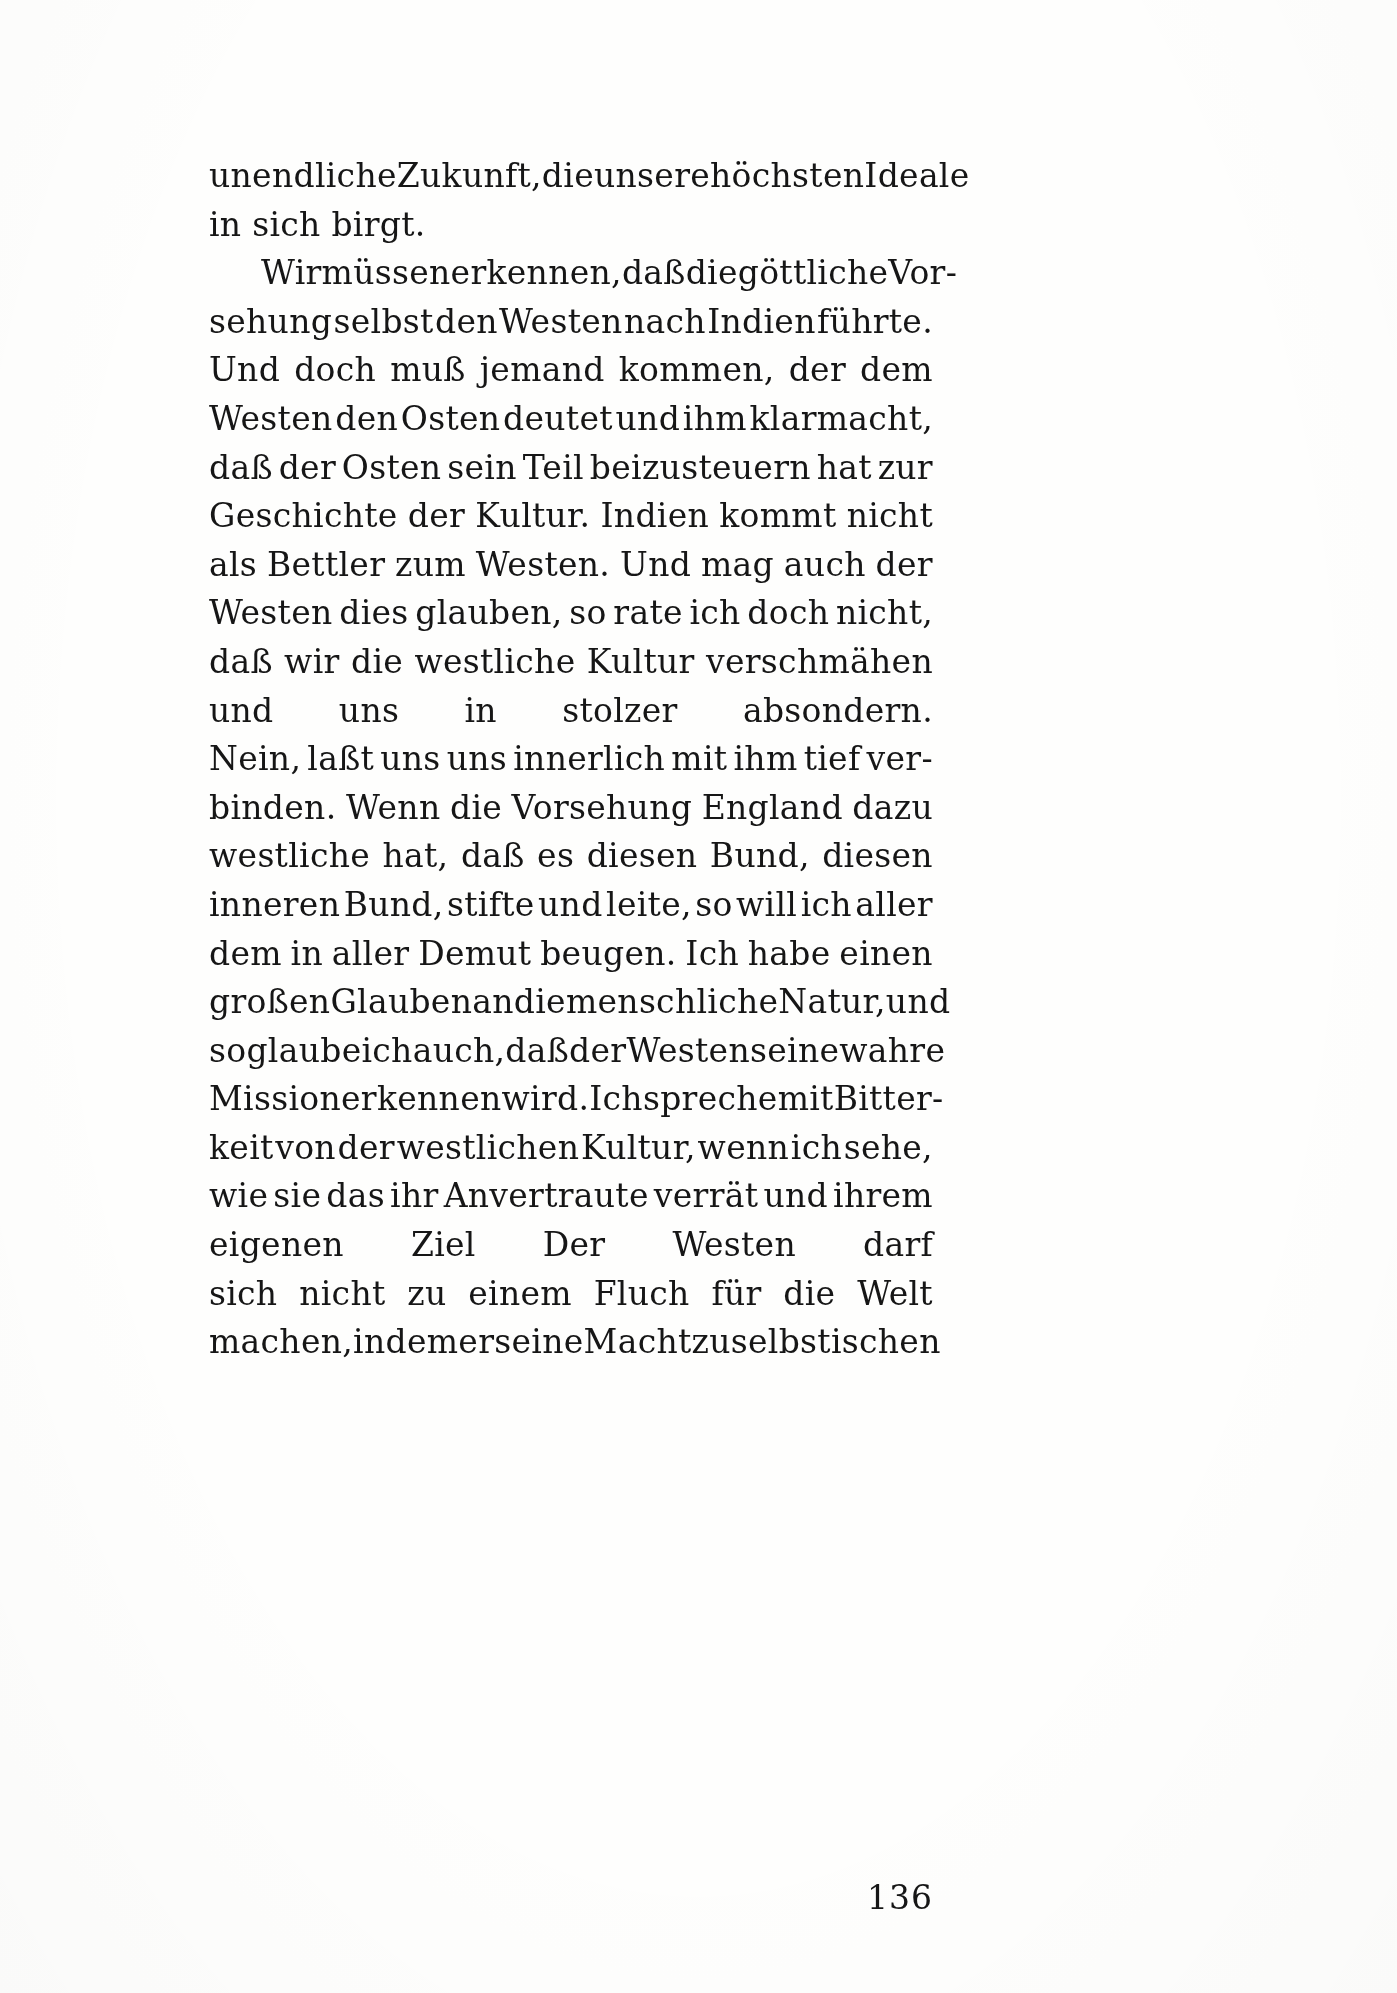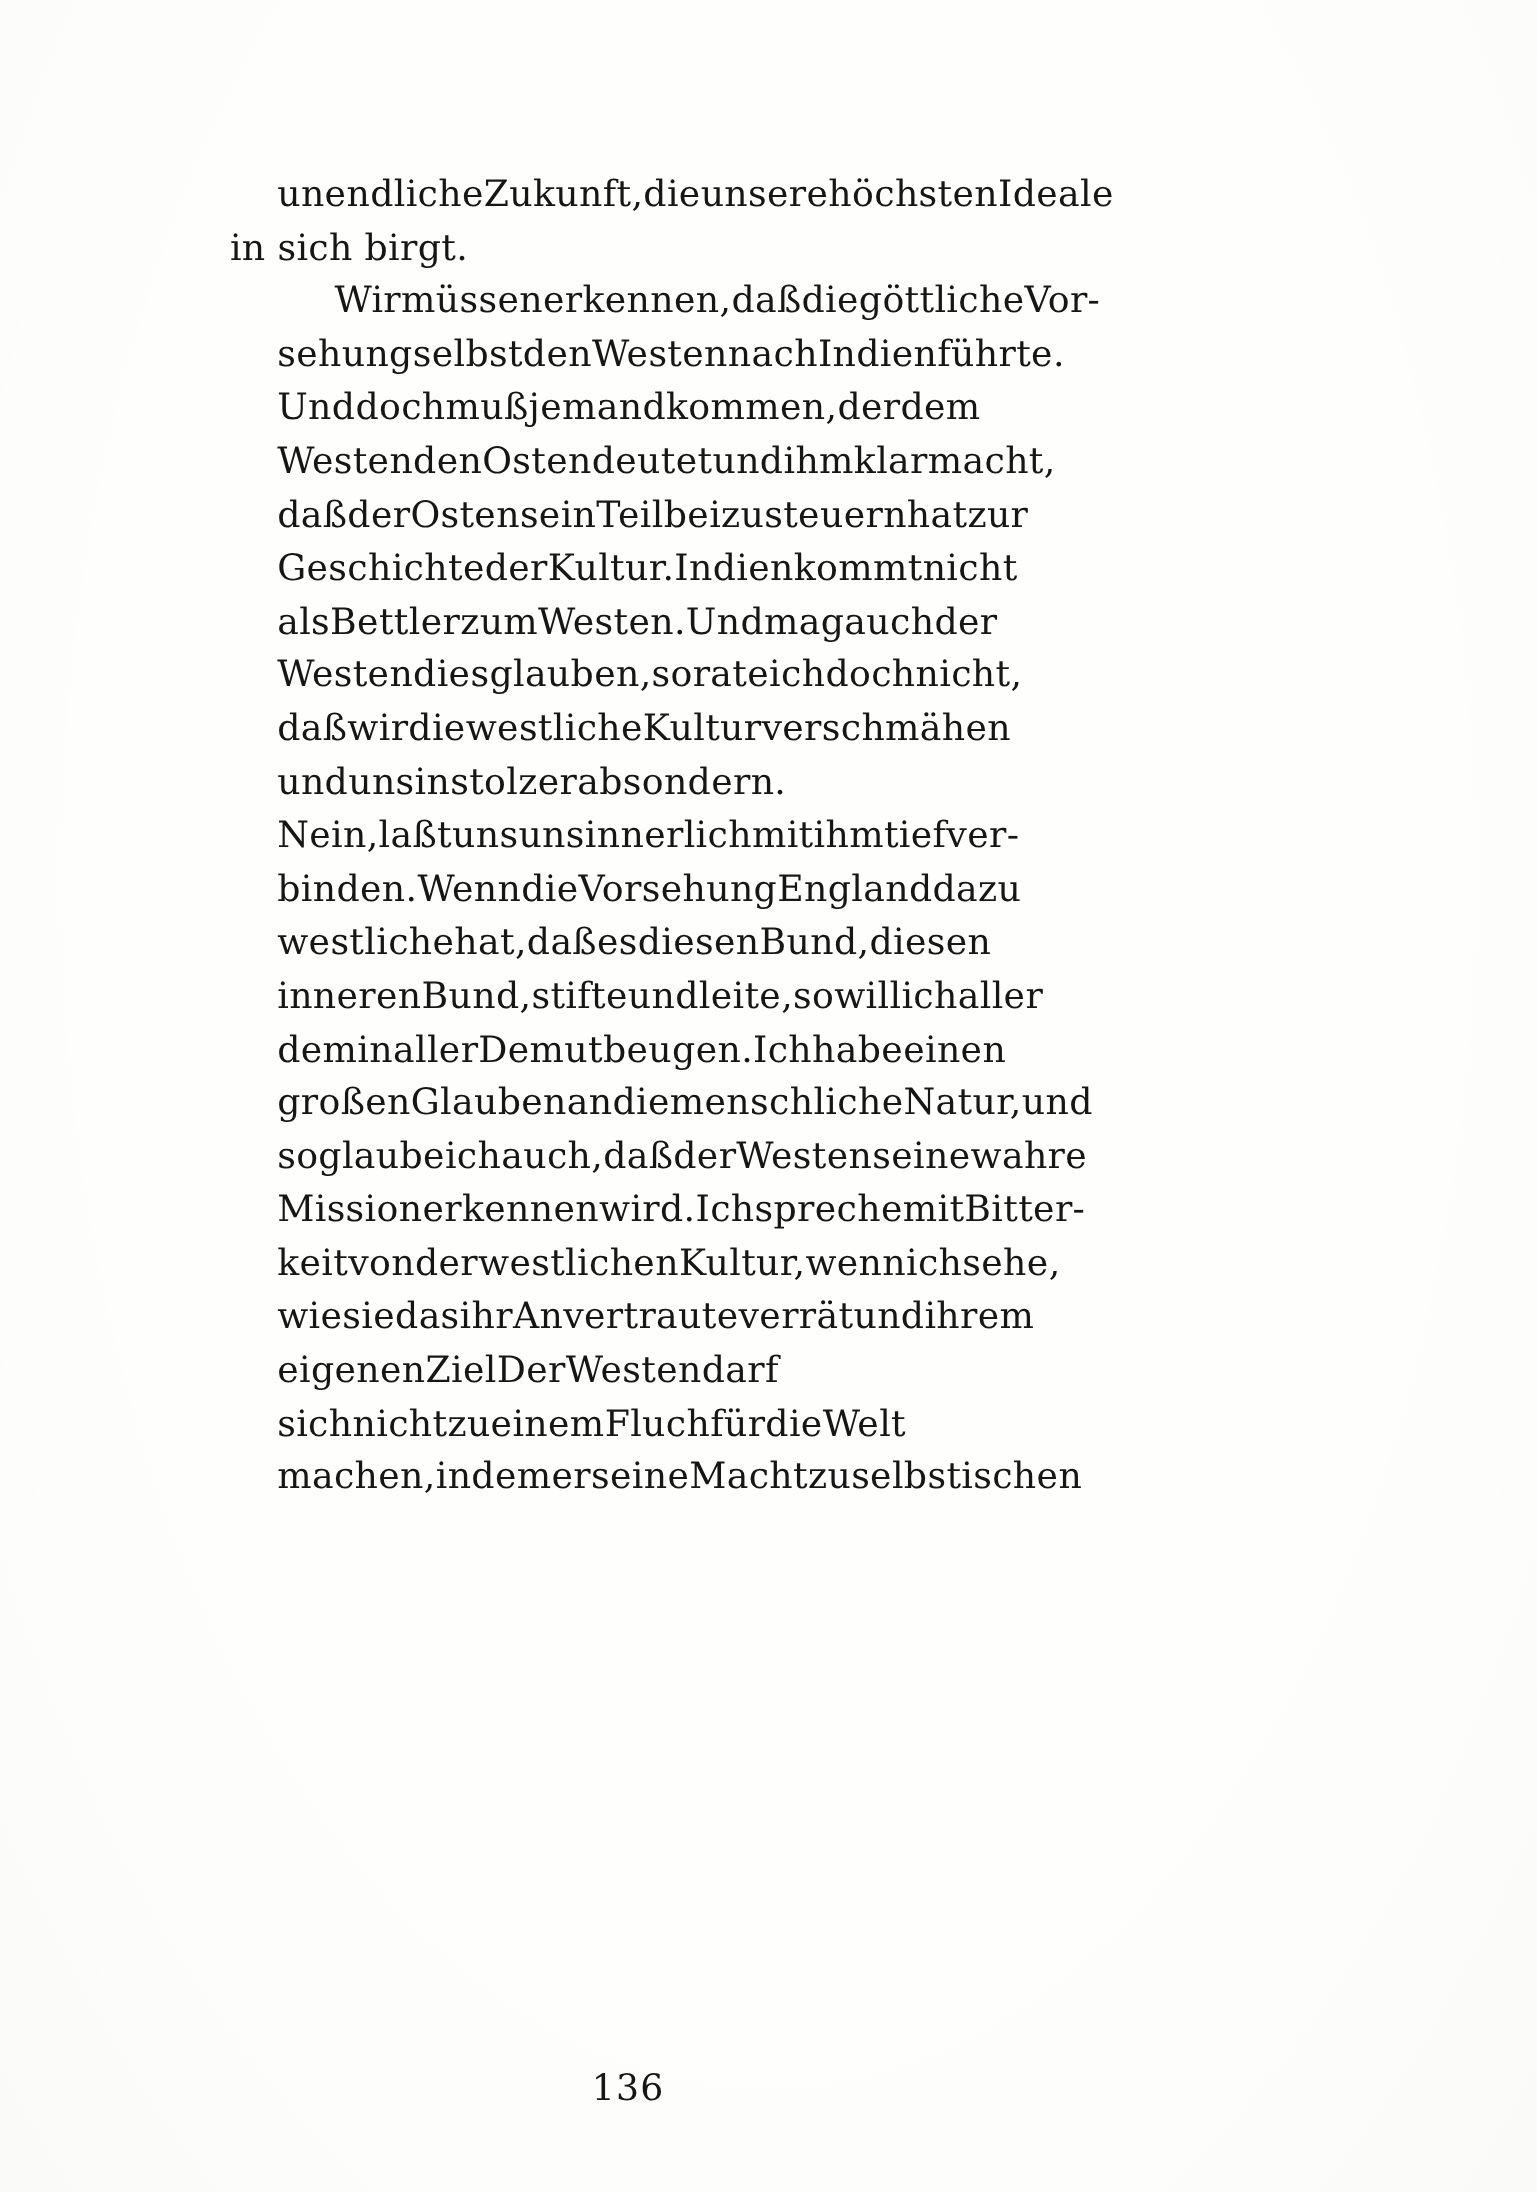--- a/index.html
+++ b/index.html
@@ -31,35 +31,35 @@
   .line {
     height: 48.6px;
     line-height: 48.6px;
     font-size: 33px;
     letter-spacing: 0.3px;
     white-space: nowrap;
     color: #161616;
   }
   .line.just {
     display: flex;
+    justify-content: space-between;
     white-space: normal;
-    margin-left: 43px;
   }
   .line.just span {
     display: inline-block;
   }
   .line.indent {
     padding-left: 52px;
   }
   .page-number {
     position: absolute;
     top: 1878px;
     left: 209px;
     width: 724px;
-    text-align: center;
+    text-align: right;
     font-size: 33px;
     letter-spacing: 1px;
     color: #161616;
   }
 </style>
 </head>
 <body>
 
 <div class="scan-page">
   <div class="text-block">

